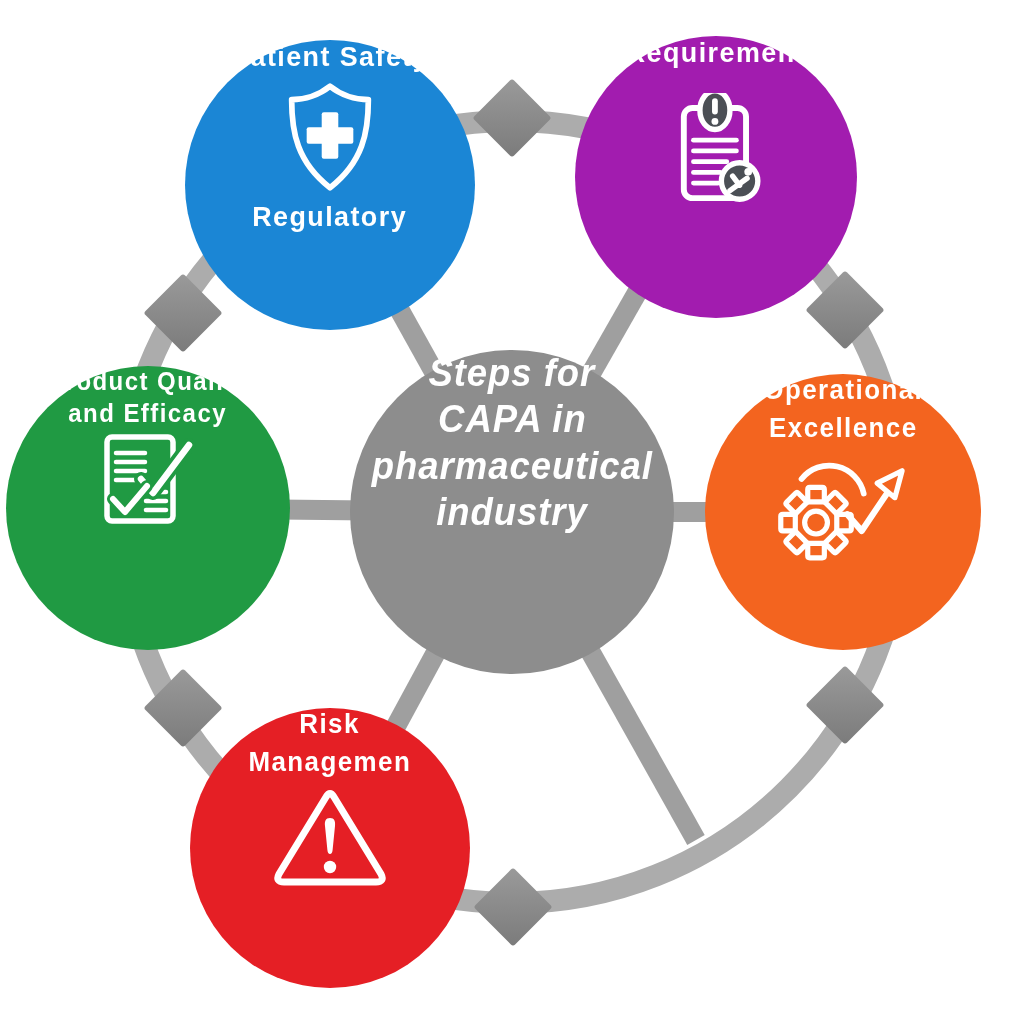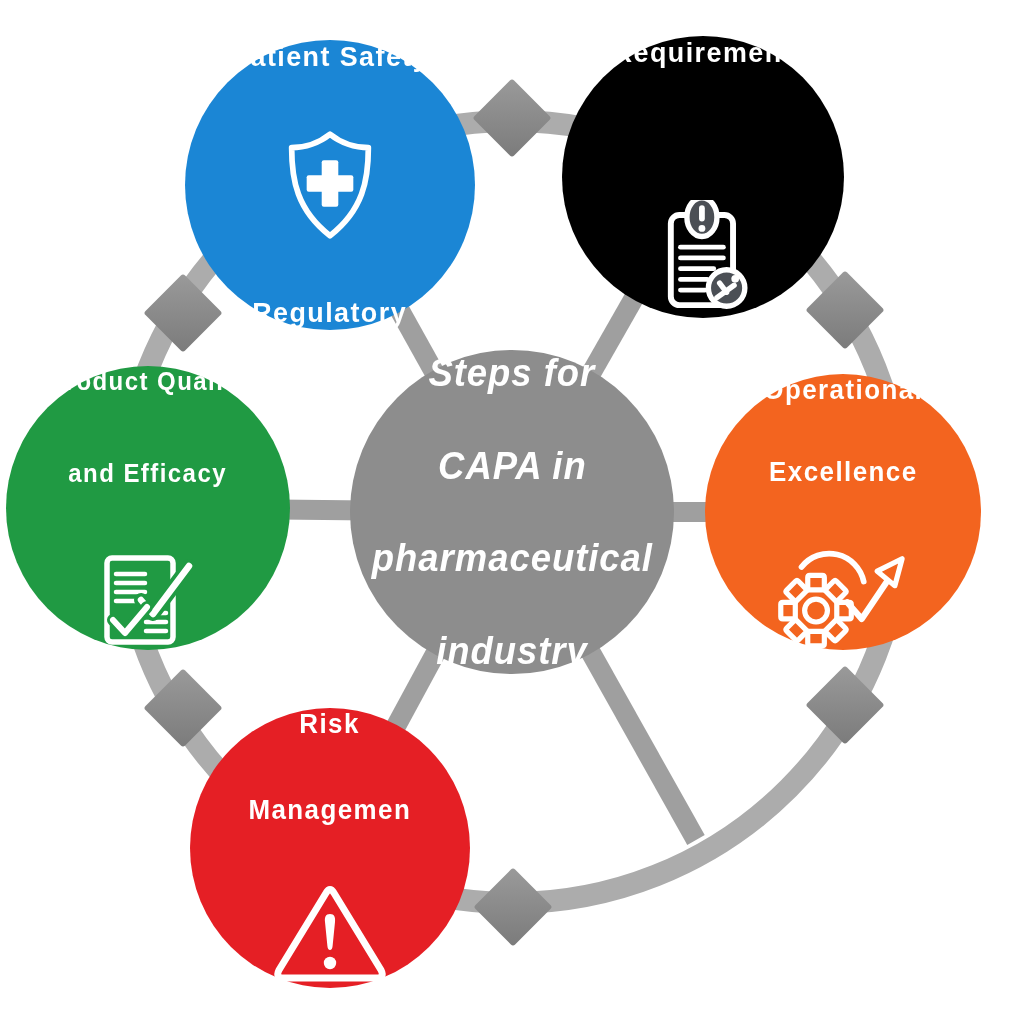--- a/index.html
+++ b/index.html
@@ -3,32 +3,32 @@
 <meta charset="utf-8">
 <style>
   html,body{margin:0;padding:0;background:#ffffff;}
   .canvas{
     position:relative;width:1024px;height:1024px;background:#ffffff;overflow:hidden;
     font-family:"Liberation Sans", sans-serif;
   }
   .connectors{position:absolute;left:0;top:0;z-index:0;}
   .node{
     position:absolute;border-radius:50%;z-index:1;
-    display:flex;flex-direction:column;align-items:center;justify-content:space-between;
+    display:flex;flex-direction:column;align-items:center;justify-content:flex-start;
     color:#ffffff;font-weight:bold;text-align:center;
   }
   .label{letter-spacing:1.5px;line-height:1.22;transform:scaleX(.96);}
   .center-node{
     left:350px;top:350px;width:324px;height:324px;background:#8d8d8d;
     font-size:38px;line-height:1.27;letter-spacing:1px;font-style:italic;
   }
   .center-node .label{letter-spacing:1px;}
   .node-blue{left:185px;top:40px;width:290px;height:290px;background:#1b86d5;gap:6px;}
   .node-blue .label{font-size:28px;}
-  .node-dark{left:562px;top:36px;width:282px;height:282px;background:#000000;gap:23px;}
+  .node-dark{left:575px;top:36px;width:282px;height:282px;background:#a21caf;gap:23px;}
   .node-dark .label{font-size:28px;}
   .node-green{left:6px;top:366px;width:284px;height:284px;background:#209a43;gap:1px;}
   .node-green .label{font-size:25px;}
   .node-orange{left:705px;top:374px;width:276px;height:276px;background:#f3641f;gap:5px;}
   .node-orange .label{font-size:27px;}
   .node-red{left:190px;top:708px;width:280px;height:280px;background:#e51f25;gap:5px;}
   .node-red .label{font-size:27px;}
   .node-yellow{left:560px;top:704px;width:272px;height:272px;background:#f5ba05;gap:8px;}
   .node-yellow .label{font-size:28px;}
   .icon{display:block;}

